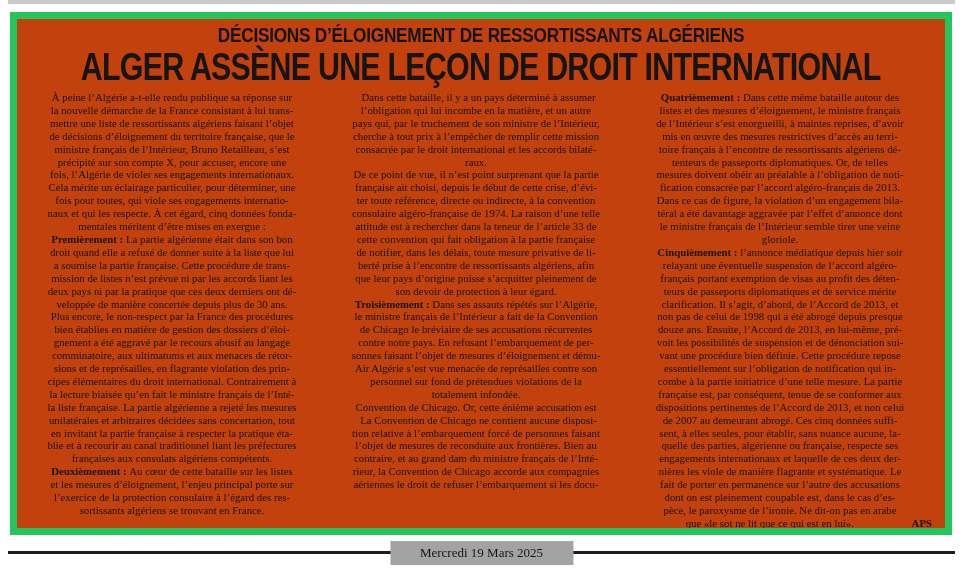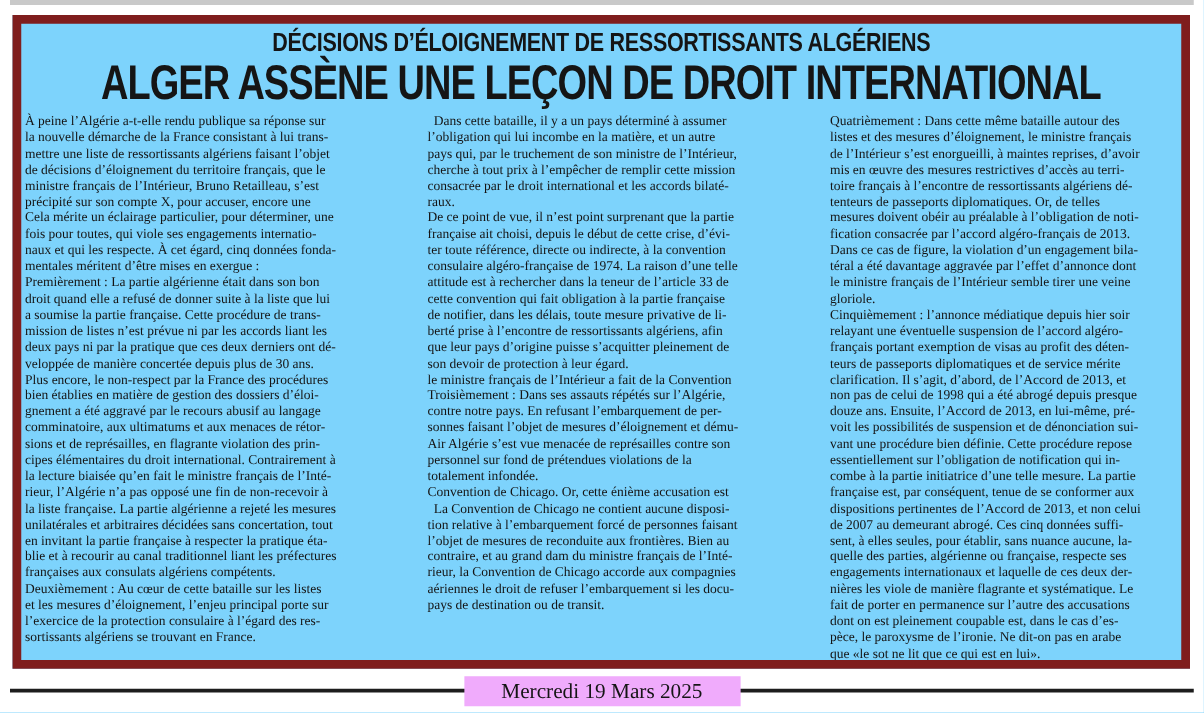--- a/index.html
+++ b/index.html
@@ -7,95 +7,95 @@
     width:963px; height:570px; position:relative; overflow:hidden;
     background:#ffffff; color:#111;
     font-family:"Liberation Serif", serif;
   }
   .top-strip {
     position:absolute; top:0; left:8px; right:8px; height:4px;
     background:#c9c9c9;
   }
   .frame {
     position:absolute; left:10px; top:12px; width:942px; height:523px;
-    border:7px solid #7f1d1d; background:#7dd3fc; box-sizing:border-box;
+    border:7px solid #22c55e; background:#c2410c; box-sizing:border-box;
     overflow:hidden;
   }
   .kicker-row, .headline-row { display:flex; justify-content:center; }
   .kicker {
     margin-top:4px;
     font-family:"Liberation Sans", sans-serif; font-weight:700;
     font-size:21px; line-height:23px; white-space:nowrap;
     transform:scaleX(0.82); transform-origin:center; letter-spacing:-0.3px;
     color:#151515;
   }
   .headline {
     font-family:"Liberation Sans", sans-serif; font-weight:700;
     font-size:39px; line-height:42px; white-space:nowrap;
     transform:scaleX(0.78); transform-origin:center; letter-spacing:-1px;
     color:#151515;
   }
   .columns {
-    display:flex; gap:18px; margin-top:3px; padding:0 3px;
+    display:flex; gap:0; margin-top:3px; padding:0 3px;text-align:center;
   }
   .col { width:304px; flex:0 0 304px; }
   .line {
     font-size:10.8px; line-height:12.9px; white-space:nowrap; color:#151515;
   }
   .line.indent { padding-left:5px; }
-  .line strong { font-weight:400; }
+  .line strong { font-weight:700; }
   .sig { float:right; font-weight:700; }
   .footer-rule {
     position:absolute; left:8px; right:8px; top:551px;
     border-top:3px solid #1d1d1d;
   }
   .footer-label {
     position:absolute; top:541px; left:50%; transform:translateX(-50%);
-    background:#f0abfc; padding:0 30px; height:24px; line-height:24px;
-    font-size:17px; color:#151515; white-space:nowrap;
+    background:#a3a3a3; padding:0 30px; height:24px; line-height:24px;
+    font-size:13px; color:#151515; white-space:nowrap;
   }
 </style>
 </head>
 <body>
 
 <div class="top-strip"></div>
 
 <div class="frame">
   <div class="kicker-row">
     <div class="kicker">DÉCISIONS D’ÉLOIGNEMENT DE RESSORTISSANTS ALGÉRIENS</div>
   </div>
   <div class="headline-row">
     <div class="headline">ALGER ASSÈNE UNE LEÇON DE DROIT INTERNATIONAL</div>
   </div>
   <div class="columns">
       <div class="col">
         <div class="line">À peine l’Algérie a-t-elle rendu publique sa réponse sur</div>
         <div class="line">la nouvelle démarche de la France consistant à lui trans-</div>
         <div class="line">mettre une liste de ressortissants algériens faisant l’objet</div>
-        <div class="line">de décisions d’éloignement du territoire français, que le</div>
+        <div class="line">de décisions d’éloignement du territoire française, que le</div>
         <div class="line">ministre français de l’Intérieur, Bruno Retailleau, s’est</div>
         <div class="line">précipité sur son compte X, pour accuser, encore une</div>
+        <div class="line">fois, l’Algérie de violer ses engagements internationaux.</div>
         <div class="line">Cela mérite un éclairage particulier, pour déterminer, une</div>
         <div class="line">fois pour toutes, qui viole ses engagements internatio-</div>
         <div class="line">naux et qui les respecte. À cet égard, cinq données fonda-</div>
         <div class="line">mentales méritent d’être mises en exergue :</div>
         <div class="line"><strong>Premièrement : </strong>La partie algérienne était dans son bon</div>
         <div class="line">droit quand elle a refusé de donner suite à la liste que lui</div>
         <div class="line">a soumise la partie française. Cette procédure de trans-</div>
         <div class="line">mission de listes n’est prévue ni par les accords liant les</div>
         <div class="line">deux pays ni par la pratique que ces deux derniers ont dé-</div>
         <div class="line">veloppée de manière concertée depuis plus de 30 ans.</div>
         <div class="line">Plus encore, le non-respect par la France des procédures</div>
         <div class="line">bien établies en matière de gestion des dossiers d’éloi-</div>
         <div class="line">gnement a été aggravé par le recours abusif au langage</div>
         <div class="line">comminatoire, aux ultimatums et aux menaces de rétor-</div>
         <div class="line">sions et de représailles, en flagrante violation des prin-</div>
         <div class="line">cipes élémentaires du droit international. Contrairement à</div>
         <div class="line">la lecture biaisée qu’en fait le ministre français de l’Inté-</div>
-        <div class="line">rieur, l’Algérie n’a pas opposé une fin de non-recevoir à</div>
         <div class="line">la liste française. La partie algérienne a rejeté les mesures</div>
         <div class="line">unilatérales et arbitraires décidées sans concertation, tout</div>
         <div class="line">en invitant la partie française à respecter la pratique éta-</div>
         <div class="line">blie et à recourir au canal traditionnel liant les préfectures</div>
         <div class="line">françaises aux consulats algériens compétents.</div>
         <div class="line"><strong>Deuxièmement : </strong>Au cœur de cette bataille sur les listes</div>
         <div class="line">et les mesures d’éloignement, l’enjeu principal porte sur</div>
         <div class="line">l’exercice de la protection consulaire à l’égard des res-</div>
         <div class="line">sortissants algériens se trouvant en France.</div>
       </div>
@@ -109,35 +109,35 @@
         <div class="line">De ce point de vue, il n’est point surprenant que la partie</div>
         <div class="line">française ait choisi, depuis le début de cette crise, d’évi-</div>
         <div class="line">ter toute référence, directe ou indirecte, à la convention</div>
         <div class="line">consulaire algéro-française de 1974. La raison d’une telle</div>
         <div class="line">attitude est à rechercher dans la teneur de l’article 33 de</div>
         <div class="line">cette convention qui fait obligation à la partie française</div>
         <div class="line">de notifier, dans les délais, toute mesure privative de li-</div>
         <div class="line">berté prise à l’encontre de ressortissants algériens, afin</div>
         <div class="line">que leur pays d’origine puisse s’acquitter pleinement de</div>
         <div class="line">son devoir de protection à leur égard.</div>
+        <div class="line"><strong>Troisièmement : </strong>Dans ses assauts répétés sur l’Algérie,</div>
         <div class="line">le ministre français de l’Intérieur a fait de la Convention</div>
-        <div class="line"><strong>Troisièmement : </strong>Dans ses assauts répétés sur l’Algérie,</div>
+        <div class="line">de Chicago le bréviaire de ses accusations récurrentes</div>
         <div class="line">contre notre pays. En refusant l’embarquement de per-</div>
         <div class="line">sonnes faisant l’objet de mesures d’éloignement et dému-</div>
         <div class="line">Air Algérie s’est vue menacée de représailles contre son</div>
         <div class="line">personnel sur fond de prétendues violations de la</div>
         <div class="line">totalement infondée.</div>
         <div class="line">Convention de Chicago. Or, cette énième accusation est</div>
         <div class="line indent">La Convention de Chicago ne contient aucune disposi-</div>
         <div class="line">tion relative à l’embarquement forcé de personnes faisant</div>
         <div class="line">l’objet de mesures de reconduite aux frontières. Bien au</div>
         <div class="line">contraire, et au grand dam du ministre français de l’Inté-</div>
         <div class="line">rieur, la Convention de Chicago accorde aux compagnies</div>
         <div class="line">aériennes le droit de refuser l’embarquement si les docu-</div>
-        <div class="line">pays de destination ou de transit.</div>
       </div>
       <div class="col">
         <div class="line"><strong>Quatrièmement : </strong>Dans cette même bataille autour des</div>
         <div class="line">listes et des mesures d’éloignement, le ministre français</div>
         <div class="line">de l’Intérieur s’est enorgueilli, à maintes reprises, d’avoir</div>
         <div class="line">mis en œuvre des mesures restrictives d’accès au terri-</div>
         <div class="line">toire français à l’encontre de ressortissants algériens dé-</div>
         <div class="line">tenteurs de passeports diplomatiques. Or, de telles</div>
         <div class="line">mesures doivent obéir au préalable à l’obligation de noti-</div>
         <div class="line">fication consacrée par l’accord algéro-français de 2013.</div>

